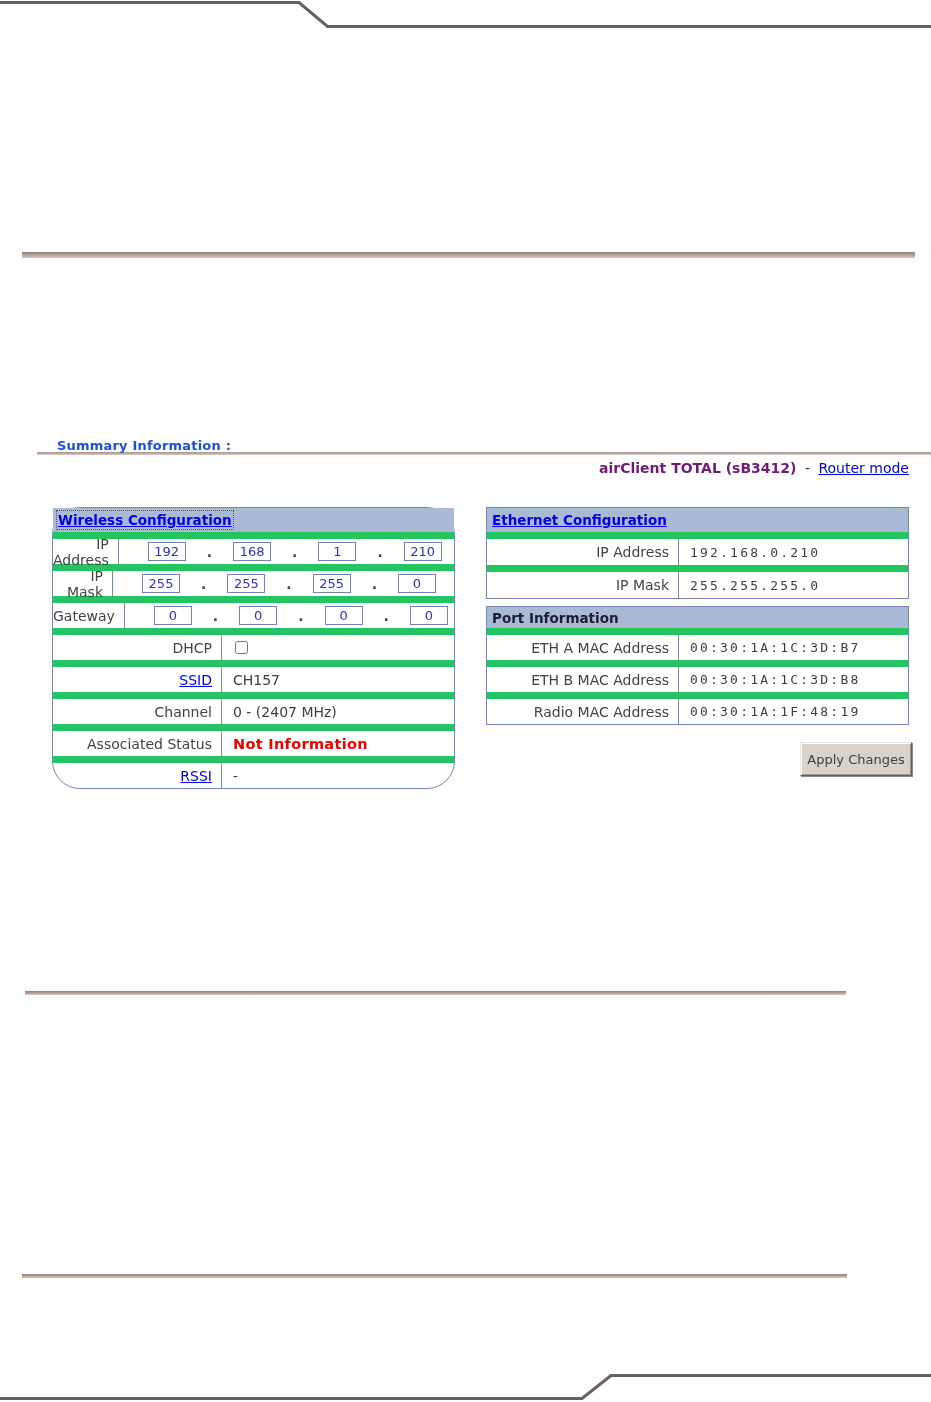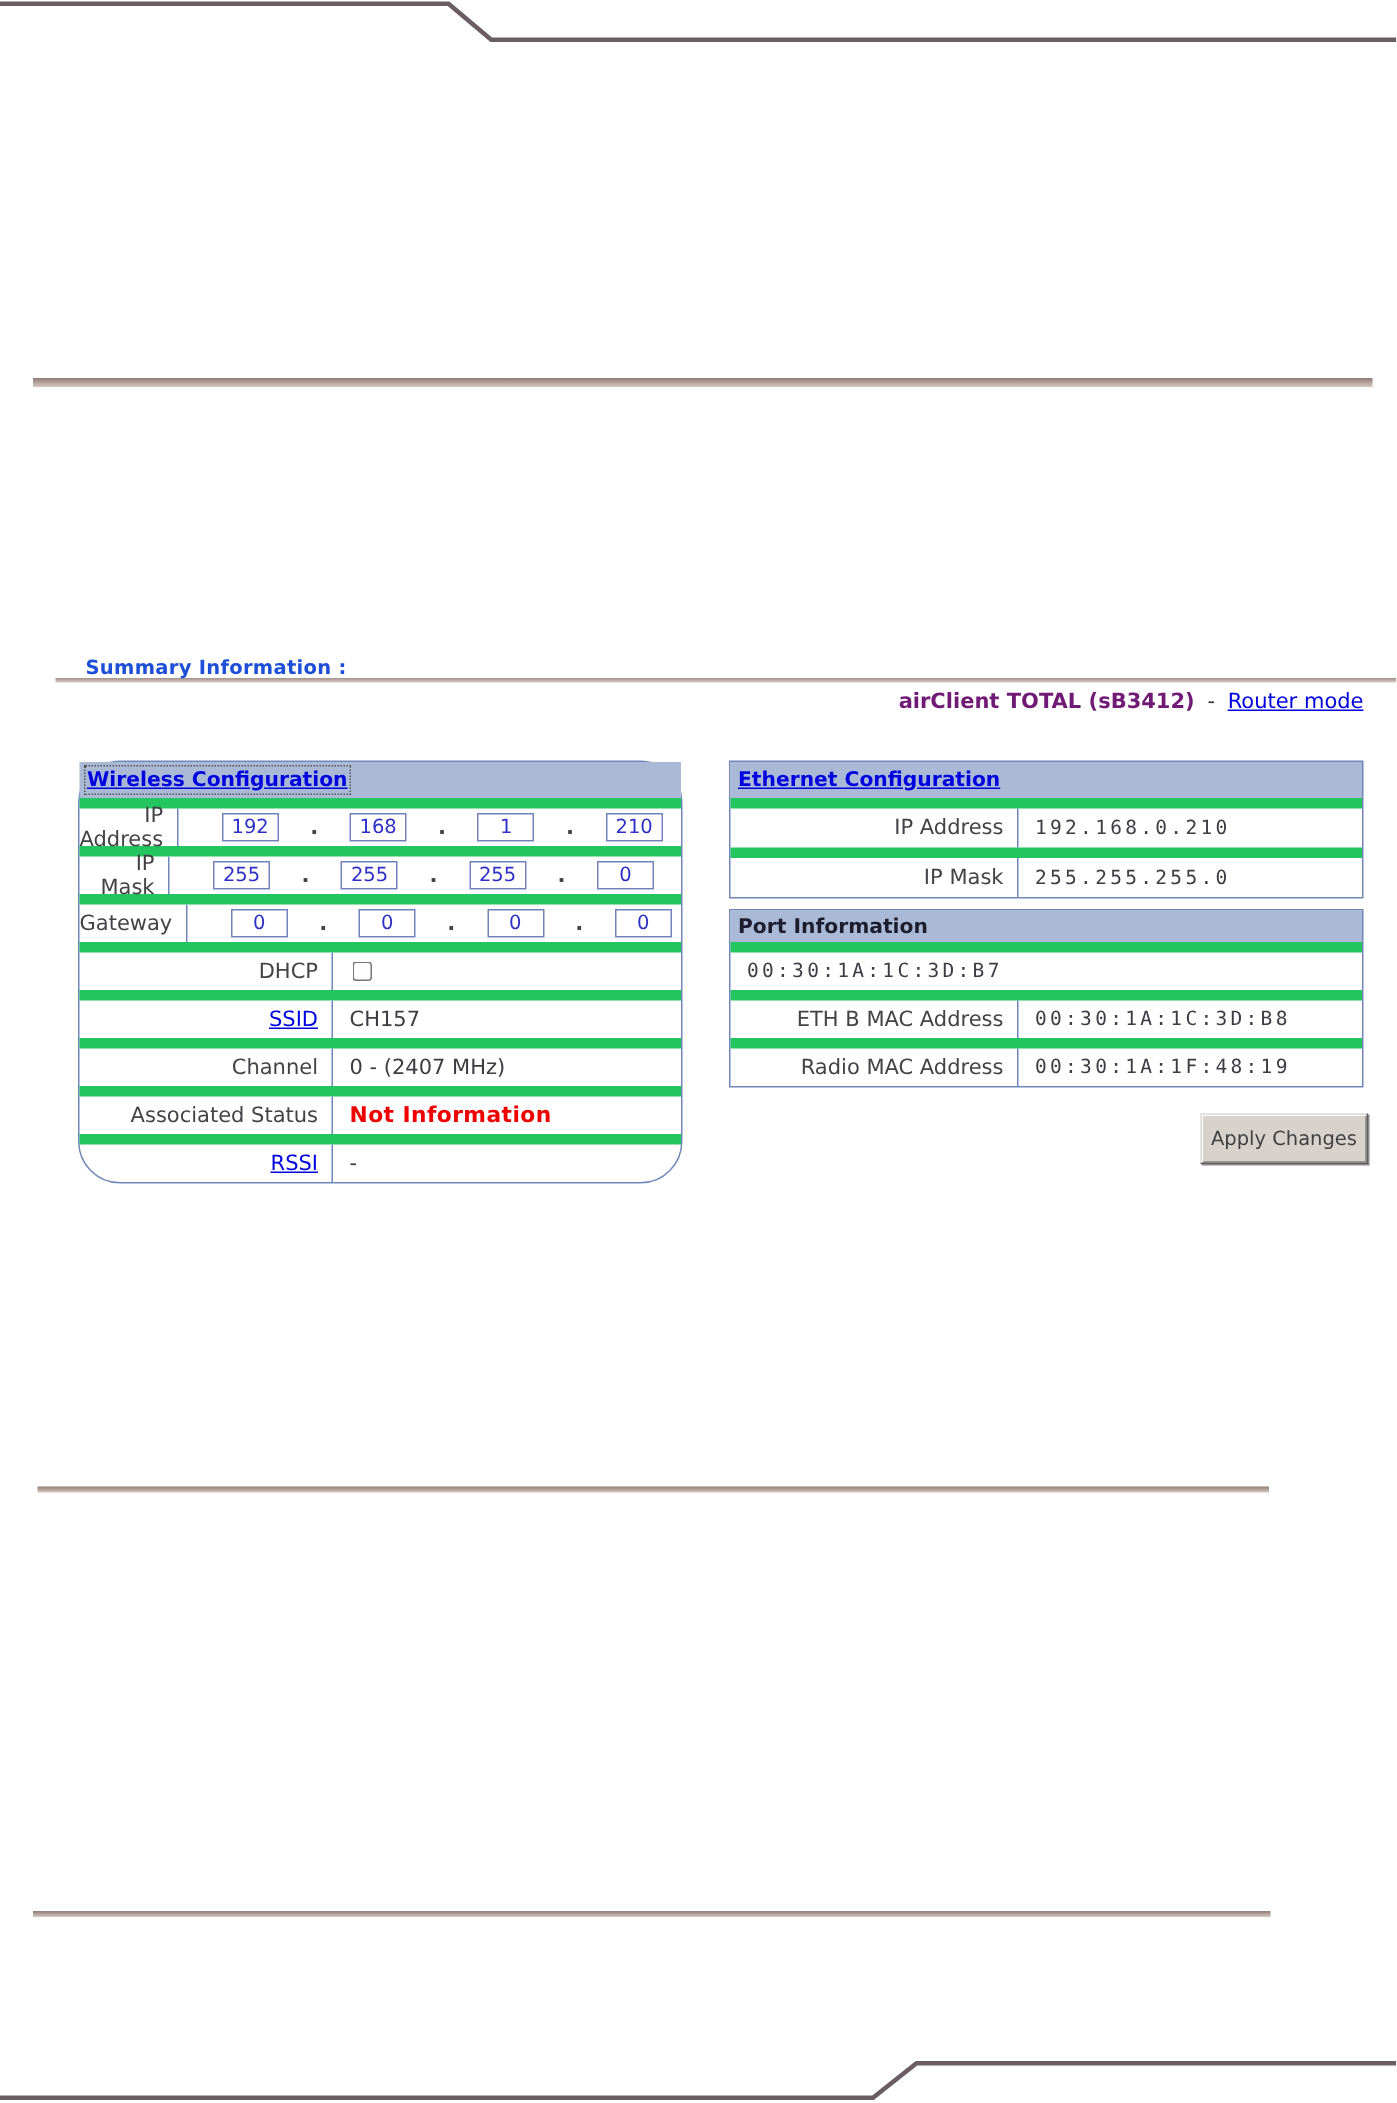--- a/index.html
+++ b/index.html
@@ -168,20 +168,21 @@
       <div class="lbl-cell">IP Mask</div>
       <div class="val-cell mono-val">255.255.255.0</div>
     </div>
   </div>
 
   <div class="cfg-table tbl-port">
     <div class="cfg-header">
       <span class="port-title">Port Information</span>
     </div>
     <div class="cfg-row">
+      <div class="lbl-cell">ETH A MAC Address</div>
       <div class="val-cell mono-val">00:30:1A:1C:3D:B7</div>
     </div>
     <div class="cfg-row">
       <div class="lbl-cell">ETH B MAC Address</div>
       <div class="val-cell mono-val">00:30:1A:1C:3D:B8</div>
     </div>
     <div class="cfg-row">
       <div class="lbl-cell">Radio MAC Address</div>
       <div class="val-cell mono-val">00:30:1A:1F:48:19</div>
     </div>

